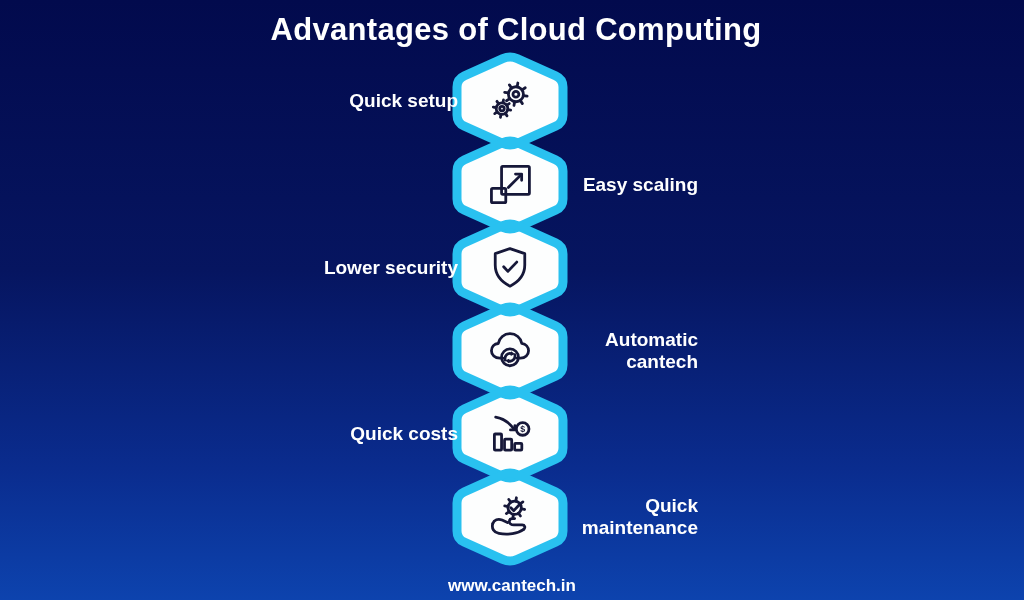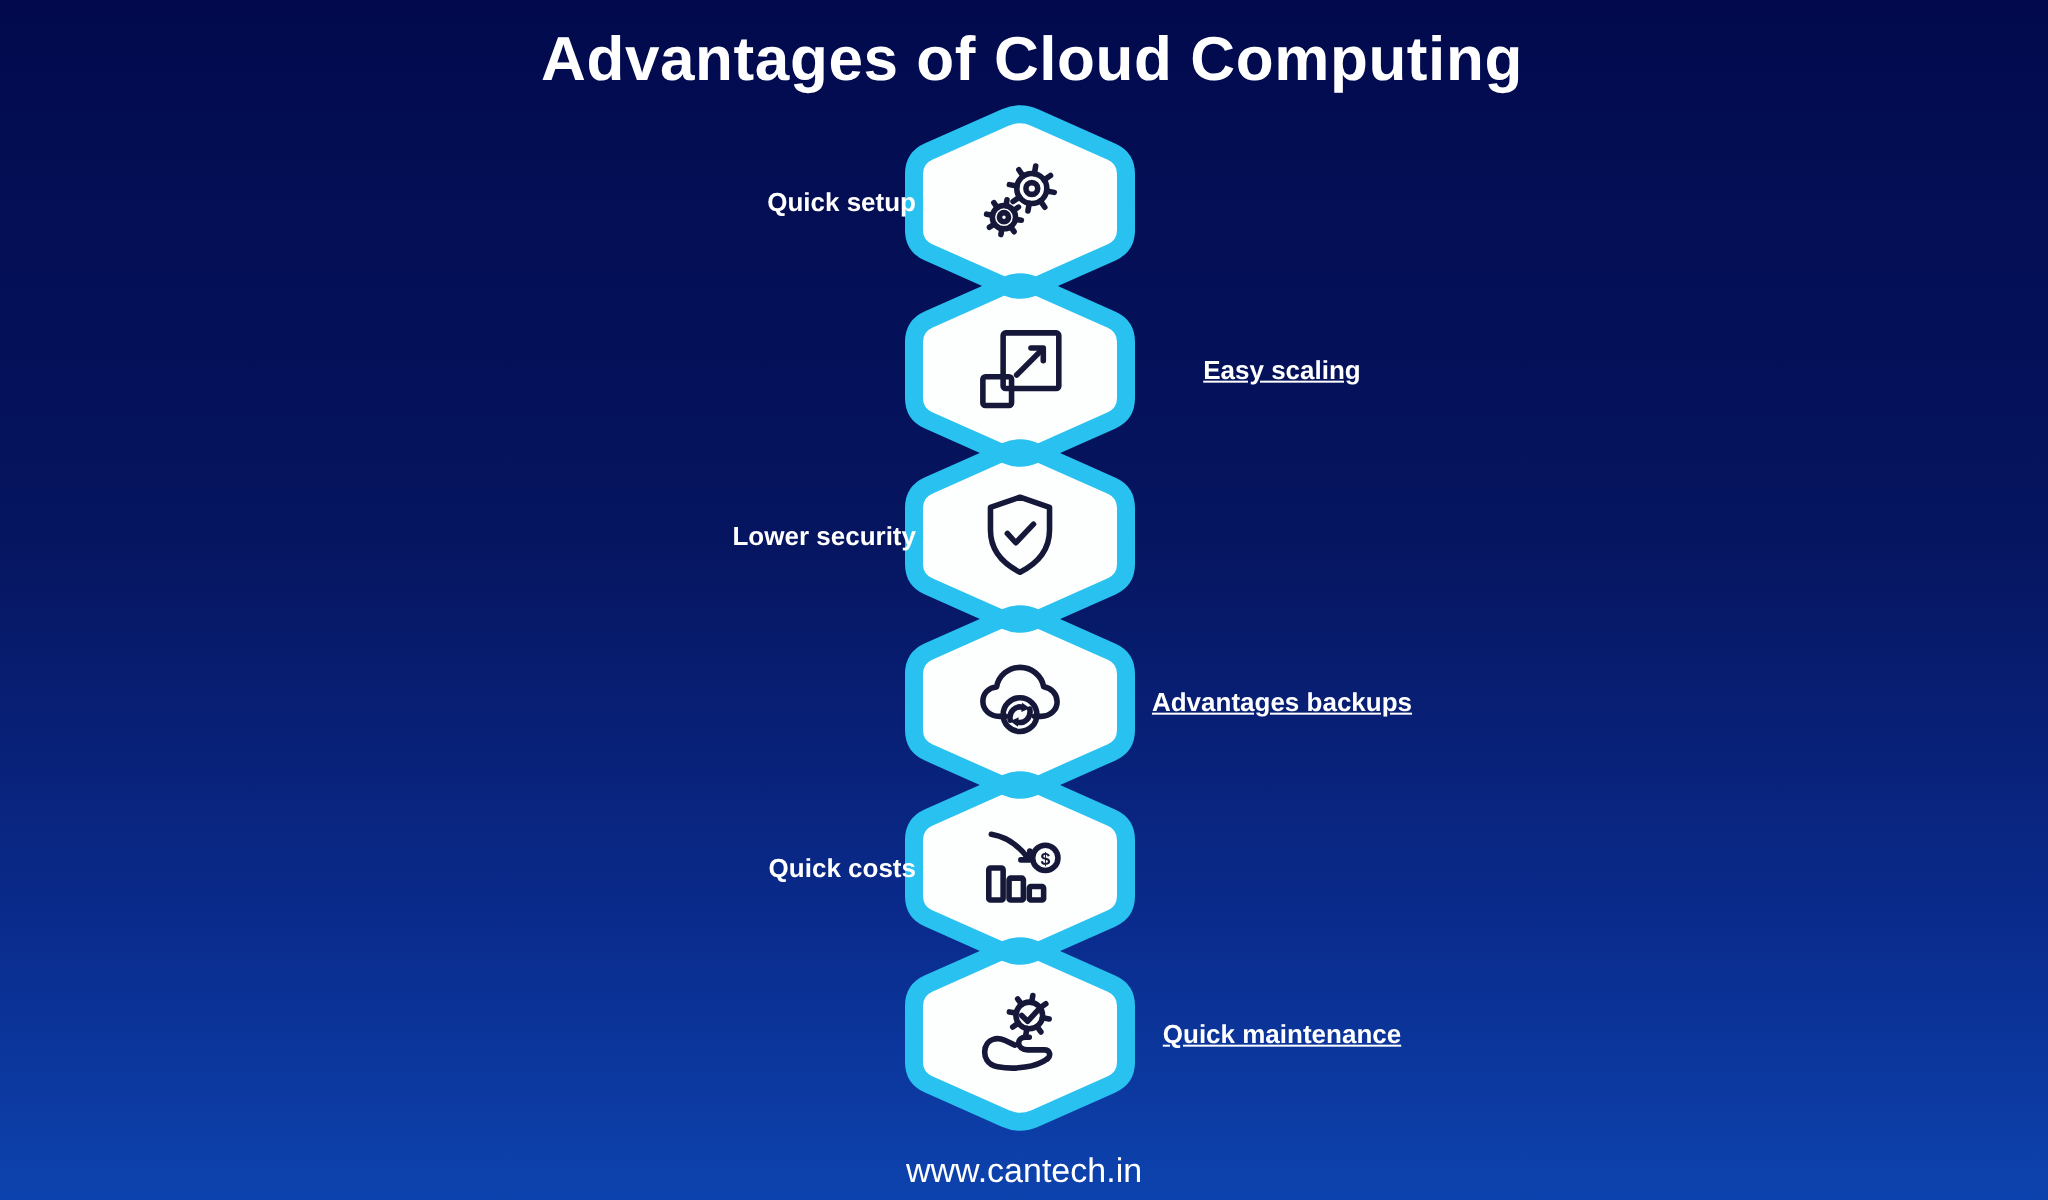--- a/index.html
+++ b/index.html
@@ -6,29 +6,29 @@
   .stage{
     position:relative;width:1024px;height:600px;overflow:hidden;
     font-family:"Liberation Sans",sans-serif;
   }
   .title{
     position:absolute;top:8px;left:0;width:100%;margin:4px;
     text-align:center;color:#ffffff;font-size:31px;font-weight:700;letter-spacing:.3px;
   }
   #chain{position:absolute;left:0;top:0;}
   .label{
-    position:absolute;color:#ffffff;font-weight:700;font-size:13px;line-height:1.18;
+    position:absolute;color:#ffffff;font-weight:700;font-size:19px;line-height:1.18;
     transform:translateY(-50%);
   }
   .label.left{right:566px;width:240px;text-align:right;}
-  .label.right{left:566px;width:150px;text-align:center;text-decoration:underline;}
+  .label.right{left:548px;width:150px;text-align:right;}
   .icon{position:absolute;}
   .footer{
     position:absolute;bottom:4px;left:0;width:100%;
-    text-align:center;color:#ffffff;font-weight:400;font-size:17px;
+    text-align:center;color:#ffffff;font-weight:700;font-size:17px;
   }
 </style>
 </head>
 <body>
 
 <div class="stage" id="stage" style="background: linear-gradient(rgb(2, 10, 77) 0%, rgb(6, 21, 96) 45%, rgb(10, 44, 142) 78%, rgb(13, 67, 174) 100%);">
   <h1 class="title">Advantages of Cloud Computing</h1>
   <svg id="chain" width="1024" height="600" viewBox="0 0 1024 600">
       <g>
         <path d="M502.7 58.7 Q510.0 55.5 517.3 58.7 L555.7 75.8 Q563.0 79.0 563.0 87.0 L563.0 115.0 Q563.0 123.0 555.7 126.2 L517.3 143.3 Q510.0 146.5 502.7 143.3 L464.3 126.2 Q457.0 123.0 457.0 115.0 L457.0 87.0 Q457.0 79.0 464.3 75.8 Z" fill="#fdfefe"></path>
@@ -76,21 +76,21 @@
         <rect x="22" y="10" width="33" height="33" rx="1.5"></rect>
         <rect x="10" y="36" width="17" height="17" rx="1.5"></rect>
         <line x1="30" y1="35" x2="45" y2="20"></line>
         <polyline points="38.5,19 45.8,19 45.8,26.5"></polyline>
       </svg>
       <div class="label left" style="top:268px">Lower security</div>
       <svg class="icon" style="left:483px;top:241px" width="54" height="54" viewBox="0 0 64 64" fill="none" stroke="#161839" stroke-width="3.3" stroke-linecap="round" stroke-linejoin="round">
         <path d="M32 9 L49.5 15 V28.5 C49.5 41 42 48.5 32 53.5 C22 48.5 14.5 41 14.5 28.5 V15 Z"></path>
         <polyline points="24.5,30.5 29.5,36 40,25"></polyline>
       </svg>
-      <div class="label right" style="top:351px">Advantages backups</div>
+      <div class="label right" style="top:351px">Automatic cantech</div>
       <svg class="icon" style="left:483px;top:324px" width="54" height="54" viewBox="0 0 64 64" fill="none" stroke="#161839" stroke-width="3.3" stroke-linecap="round" stroke-linejoin="round">
         <path d="M23.5 40.5 L20 40.5 C14 40.5 10 36.6 10 31.6 C10 26.9 13.4 23.5 18.1 23.1 C19.3 16.4 25 11.5 32 11.5 C39.1 11.5 44.9 16.5 46 23 C50.7 23.7 54 27.2 54 31.8 C54 36.6 50 40.5 44.5 40.5 L40.5 40.5"></path>
         <circle cx="32" cy="39.5" r="10"></circle>
         <path d="M26.2 42.8 C25.2 37.5 29.5 34 33.5 35.1"></path>
         <path d="M33.2 32.4 L37.9 35.7 L32.8 37.9 Z" fill="#161839" stroke="none"></path>
         <path d="M37.8 36.2 C38.8 41.5 34.5 45 30.5 43.9"></path>
         <path d="M30.8 46.6 L26.1 43.3 L31.2 41.1 Z" fill="#161839" stroke="none"></path>
       </svg>
       <div class="label left" style="top:434px">Quick costs</div>
       <svg class="icon" style="left:483px;top:407px" width="54" height="54" viewBox="0 0 64 64" fill="none" stroke="#161839" stroke-width="3.3" stroke-linecap="round" stroke-linejoin="round">

